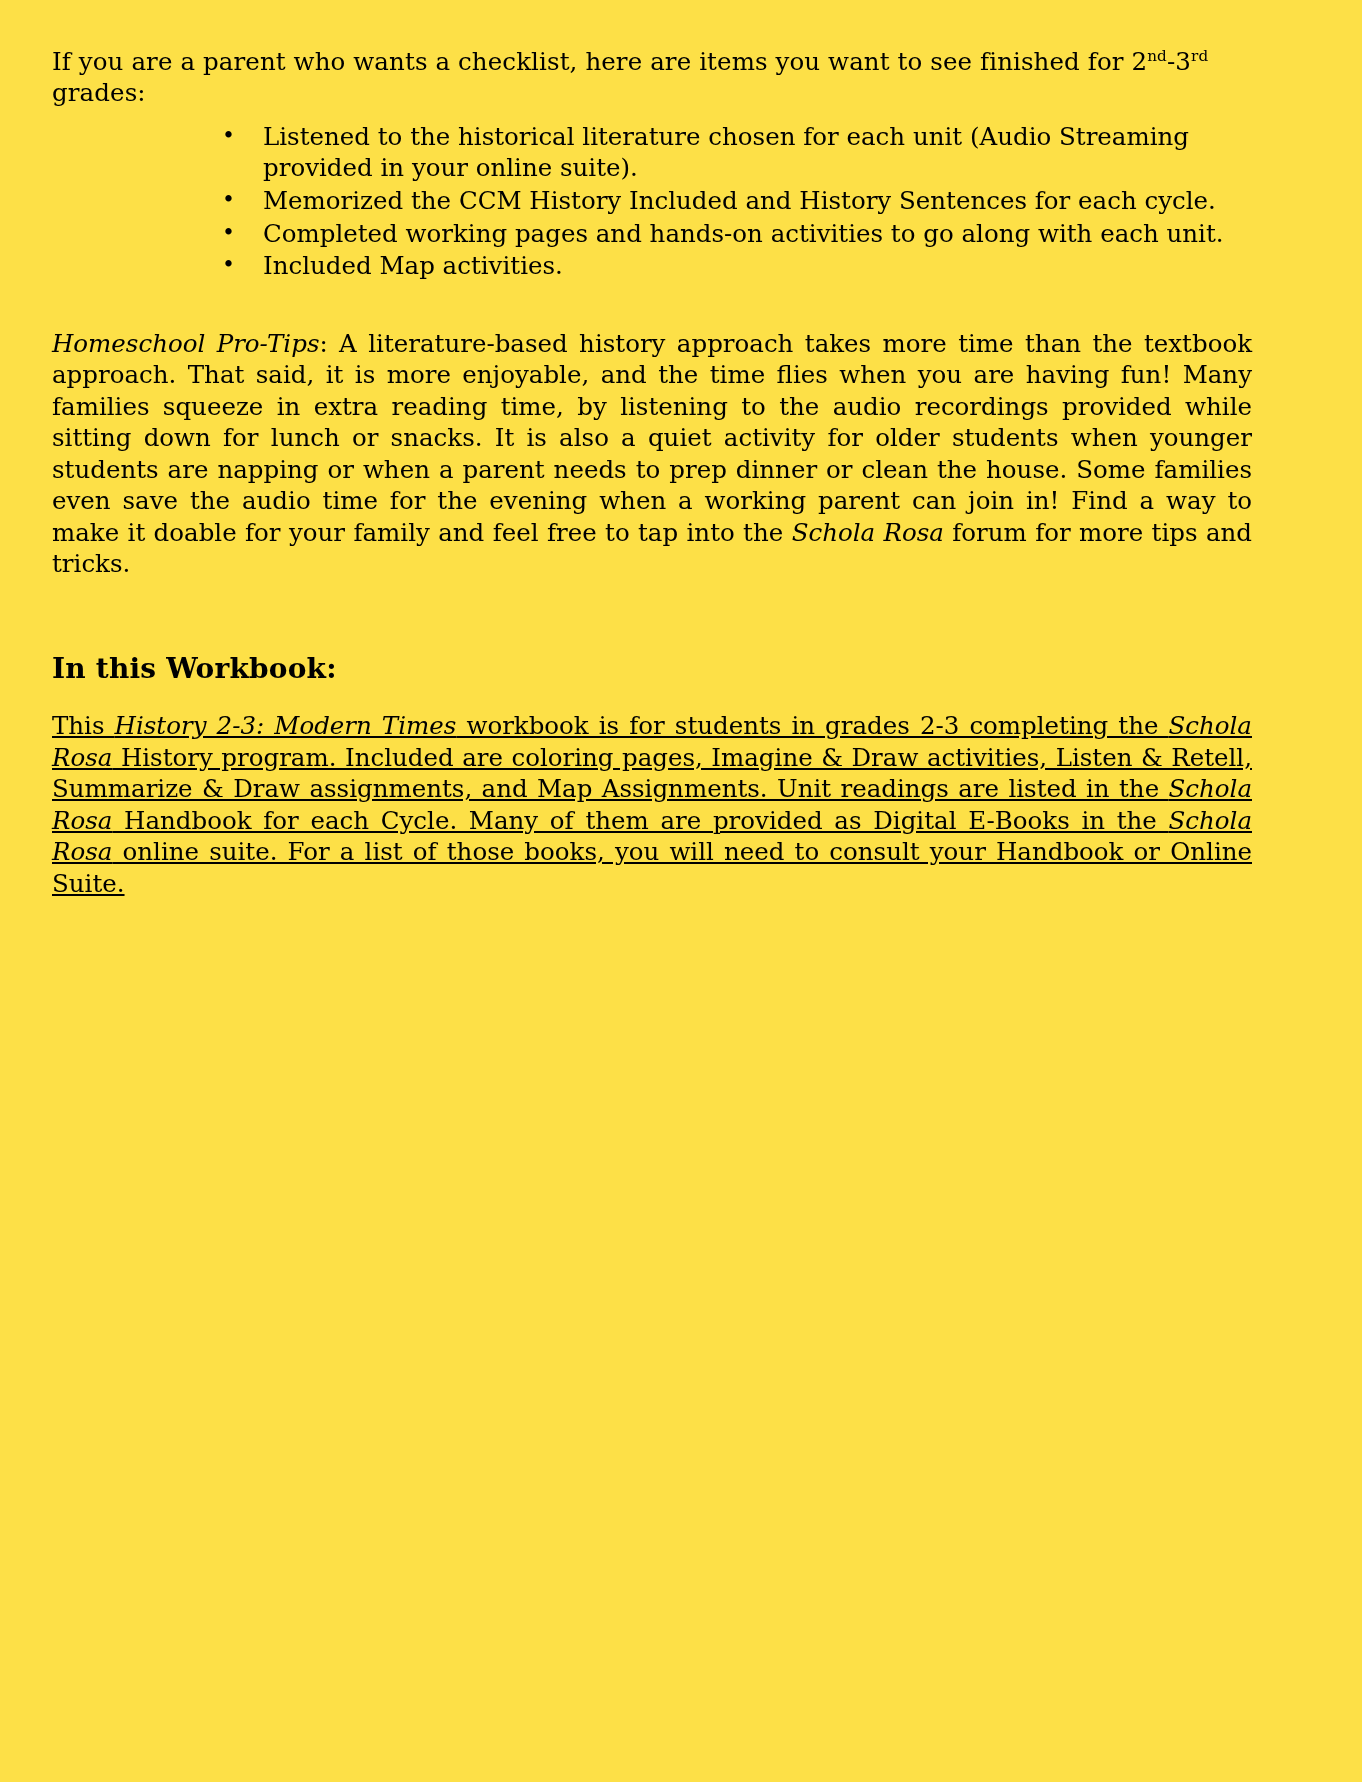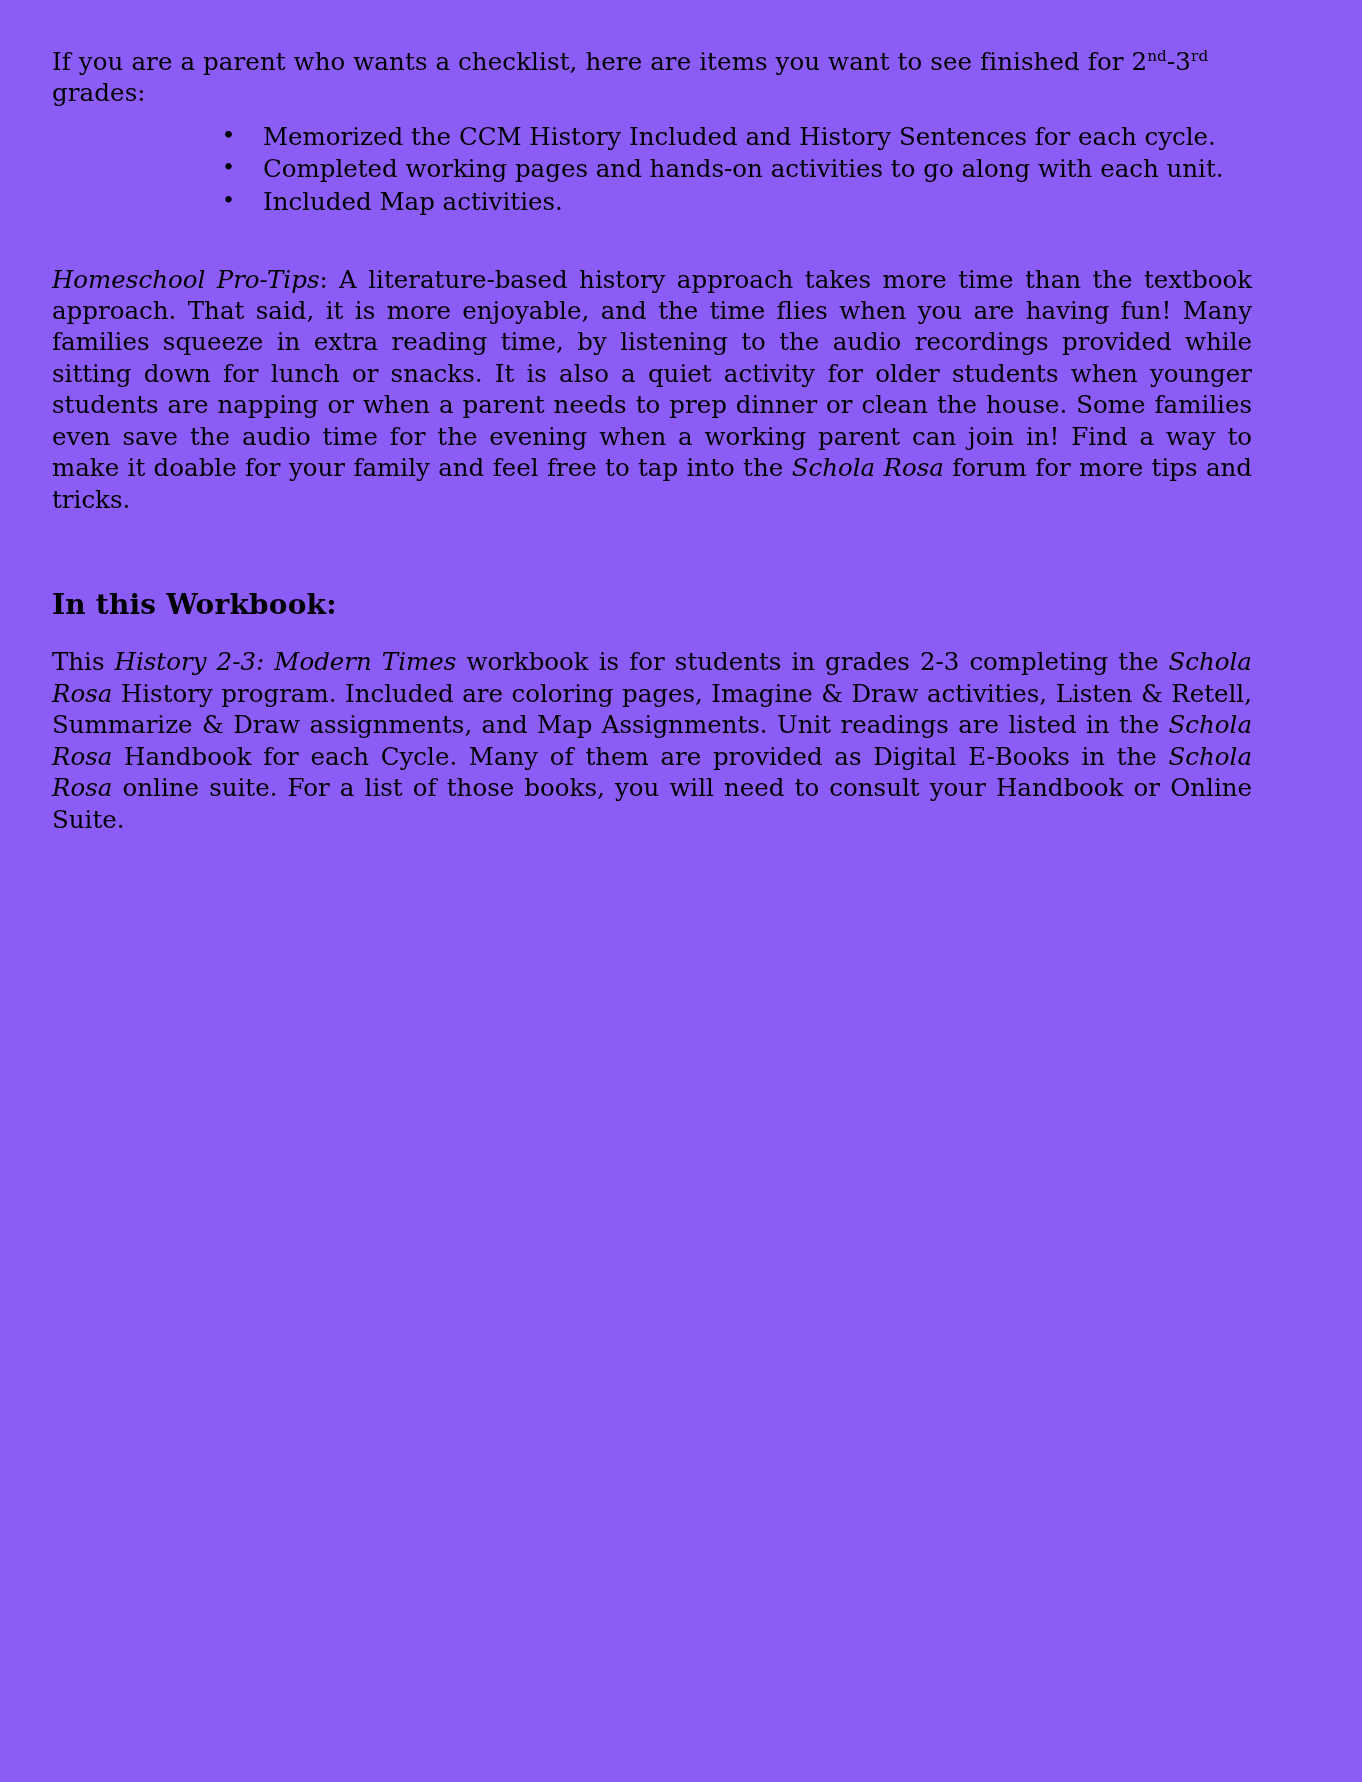--- a/index.html
+++ b/index.html
@@ -11,21 +11,21 @@
     width: 1362px;
     height: 1782px;
     font-family: "DejaVu Serif", "Liberation Serif", serif;
     color: #000000;
     -webkit-font-smoothing: antialiased;
   }
   .page {
     position: relative;
     width: 1362px;
     height: 1782px;
-    background: #8b5cf6;
+    background: #fde047;
     box-sizing: border-box;
     padding: 46px 108px 0 52px;
   }
   .intro-line {
     font-size: 24.5px;
     line-height: 1.28;
     margin: 0 0 12px 0;
     letter-spacing: 0.1px;
   }
   sup {
@@ -68,34 +68,35 @@
     margin: 72px 0 0 0;
     line-height: 1.25;
     letter-spacing: 0.2px;
   }
   .workbook-para {
     font-size: 24.5px;
     line-height: 1.285;
     text-align: justify;
     margin: 24px 0 0 0;
     padding-right: 2px;
+    text-decoration: underline;
   }
   i, .ital {
     font-style: italic;
   }
 </style>
 </head>
 <body>
 
 <div class="page">
 
   <p class="intro-line"><span>If you are a parent who wants a checklist, here are items you want to see finished for </span><span>2</span><sup>nd</sup><span>-</span><span>3</span><sup>rd</sup><span> grades:</span></p>
 
   <ul class="checklist">
-    <li><span class="bullet">•</span></li>
+    <li><span class="bullet">•</span><span>Listened to the historical literature chosen for each unit (Audio Streaming provided in your online suite).</span></li>
     <li><span class="bullet">•</span><span>Memorized the CCM History Included and History Sentences for each cycle.</span></li>
     <li><span class="bullet">•</span><span>Completed working pages and hands-on activities to go along with each unit.</span></li>
     <li><span class="bullet">•</span><span>Included Map activities.</span></li>
   </ul>
 
   <p class="protips"><i class="ital">Homeschool Pro-Tips</i><span>: A literature-based history approach takes more time than the textbook approach. That said, it is more enjoyable, and the time flies when you are having fun! Many families squeeze in extra reading time, by listening to the audio recordings provided while sitting down for lunch or snacks. It is also a quiet activity for older students when younger students are napping or when a parent needs to prep dinner or clean the house.  Some families even save the audio time for the evening when a working parent can join in! Find a way to make it doable for your family and feel free to tap into the </span><i class="ital">Schola Rosa</i><span> forum for more tips and tricks.</span></p>
 
   <h2 class="section-heading">In this Workbook:</h2>
 
   <p class="workbook-para"><span>This </span><i class="ital">History 2-3: Modern Times</i><span> workbook is for students in grades 2-3 completing the </span><i class="ital">Schola Rosa</i><span> History program. Included are coloring pages, Imagine &amp; Draw activities, Listen &amp; Retell, Summarize &amp; Draw assignments, and Map Assignments. Unit readings are listed in the </span><i class="ital">Schola Rosa</i><span> Handbook for each Cycle. Many of them are provided as Digital E-Books in the </span><i class="ital">Schola Rosa</i><span> online suite. For a list of those books, you will need to consult your Handbook or Online Suite.</span></p>

